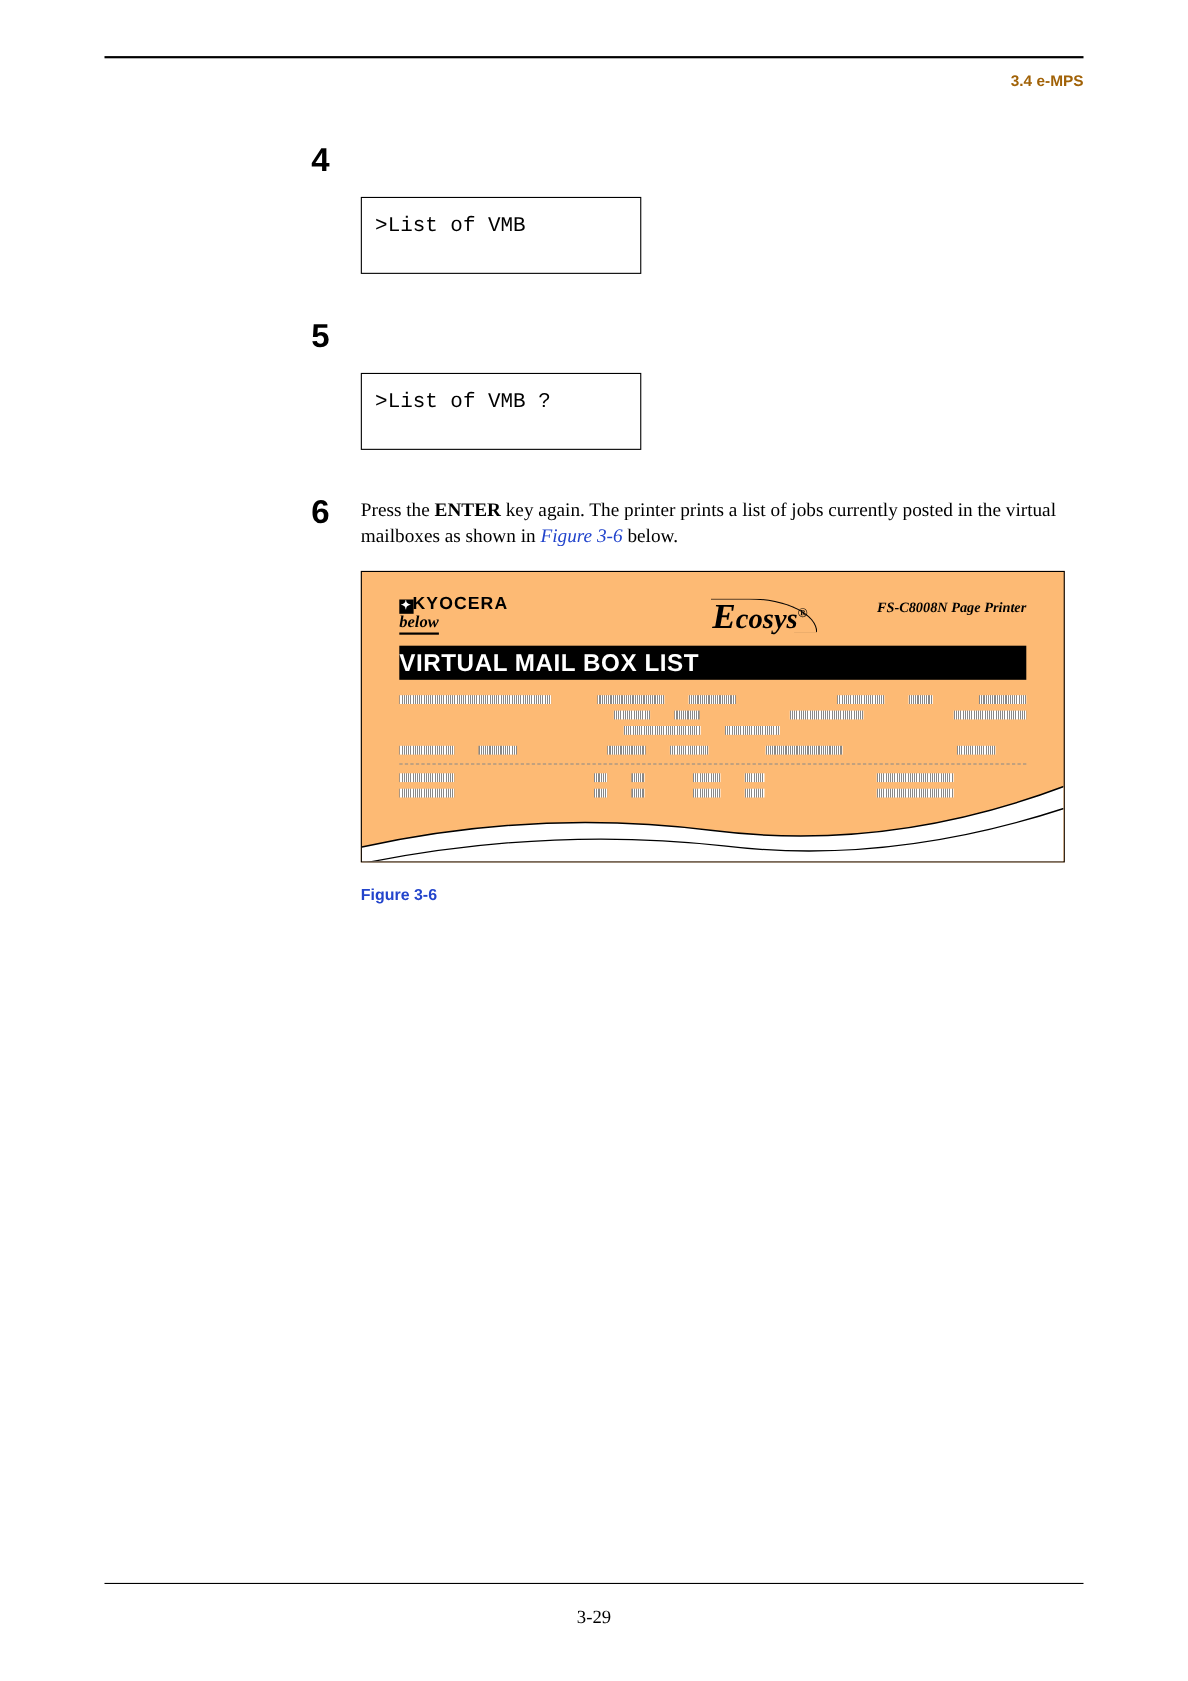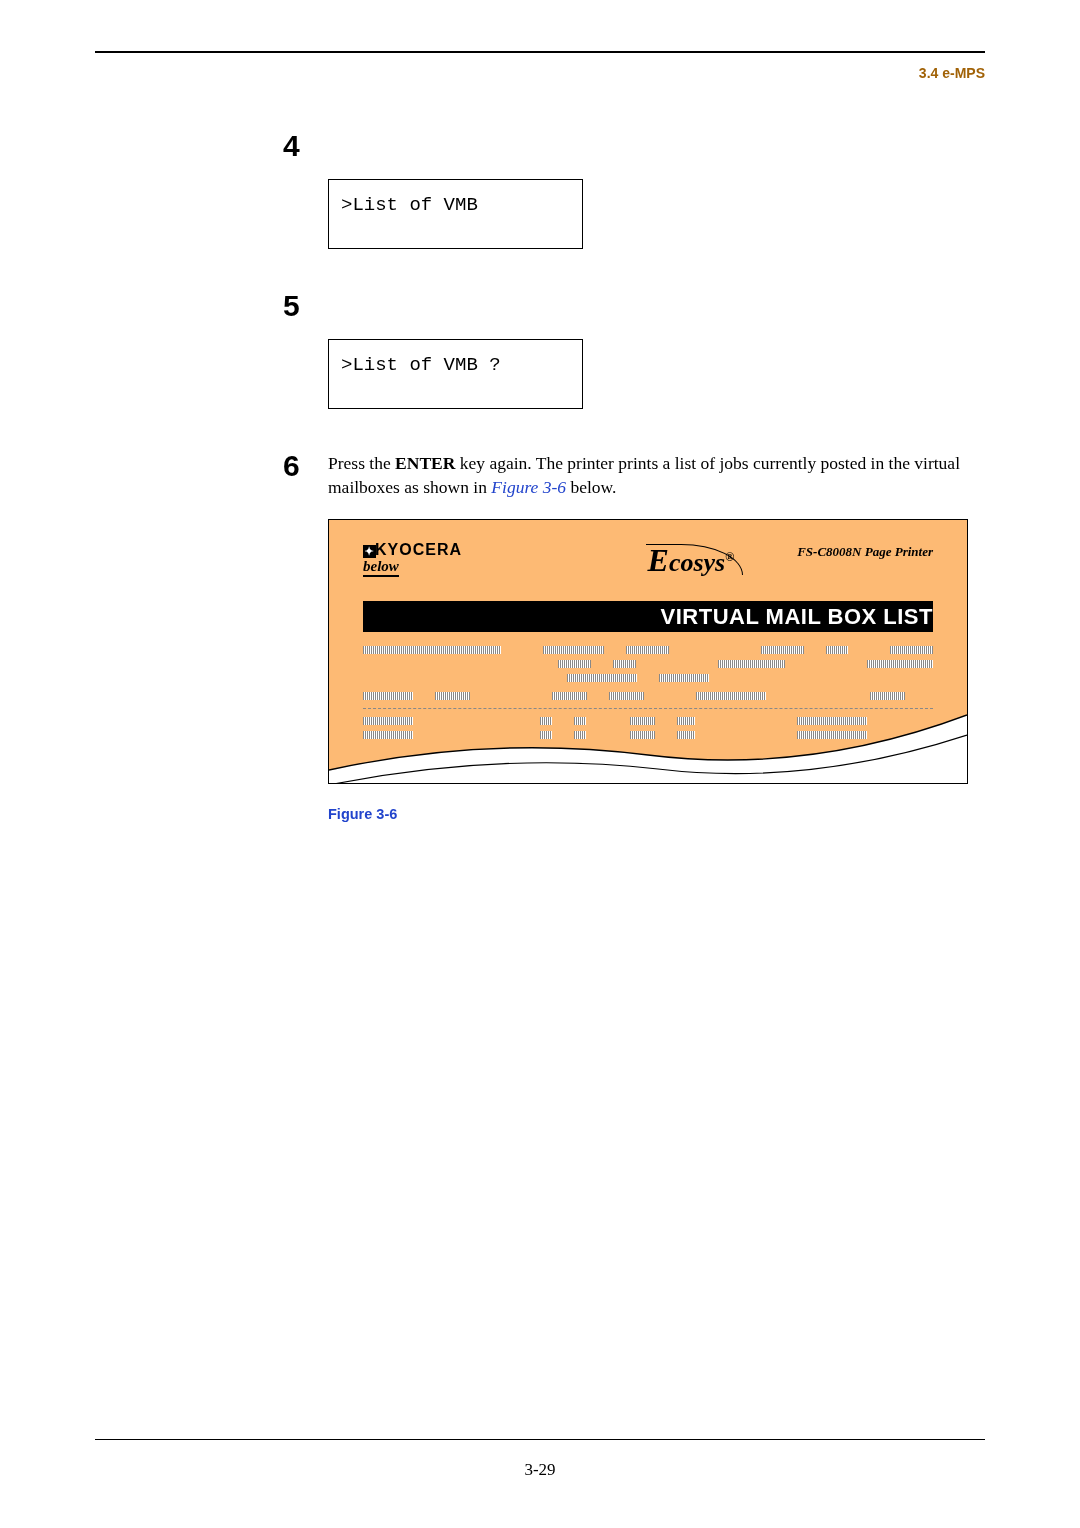--- a/index.html
+++ b/index.html
@@ -173,24 +173,24 @@
       font-weight: bold;
       font-size: 13px;
       margin-left: 40px;
     }
     .printout-title {
       background: #000;
       color: #fff;
       font-family: Arial, Helvetica, sans-serif;
       font-weight: bold;
       font-size: 22px;
-      text-align: right;
+      text-align: left;
       padding: 3px 0 2px 0;
       letter-spacing: 0.5px;
-      margin-top: 20px;
+      margin-top: 6px;
     }
     .printout-content {
       padding-top: 14px;
     }
     .ph-row {
       display: flex;
       gap: 22px;
       margin-bottom: 6px;
     }
     .ph {

